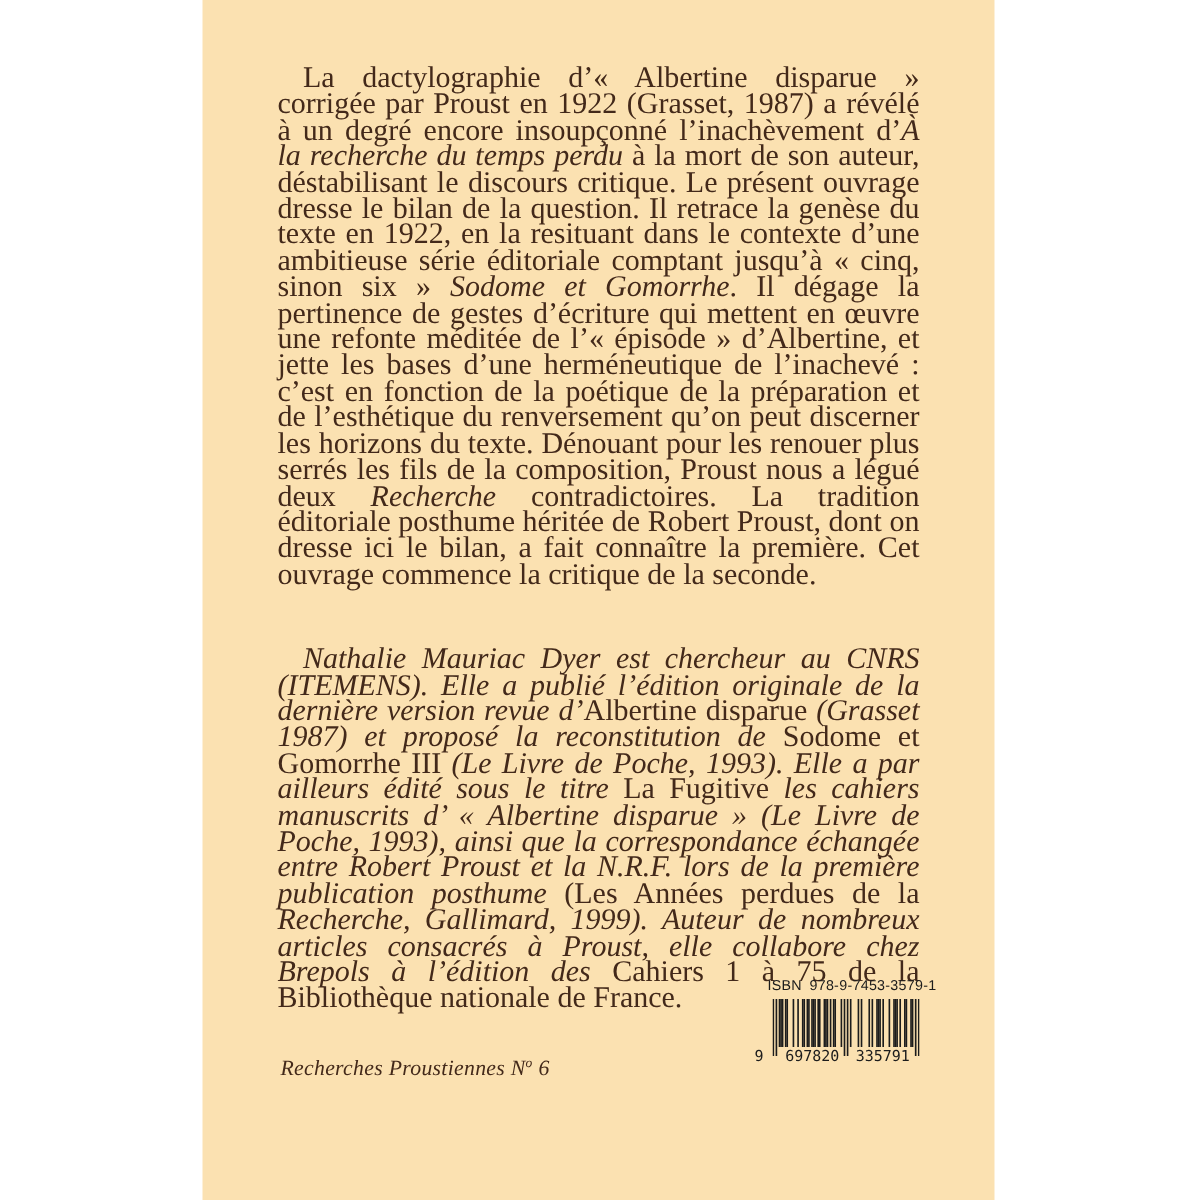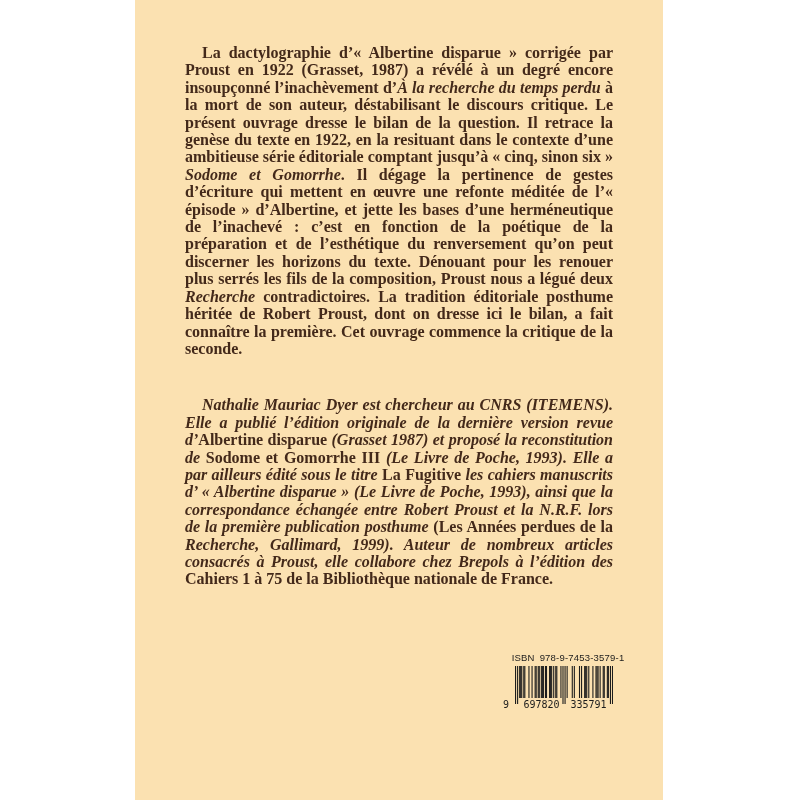--- a/index.html
+++ b/index.html
@@ -18,25 +18,24 @@
   .cover{
     position:absolute;left:135px;top:0;width:528px;height:800px;
     background:var(--cover-bg);
     color:var(--ink);
   }
   .text-block{
     position:absolute;left:50px;top:44px;width:428px;
   }
   .text-block p{
     margin:0;
-    font-size:16px;
+    font-size:20px;
     line-height:17.4px;
     text-align:justify;
     text-indent:17px;
-    font-weight:bold;
   }
   .text-block p.bio{margin-top:39px;}
   .seg-it{font-style:italic;}
   .seg-ro{font-style:normal;}
   .series{
     position:absolute;left:52px;top:703px;
     font-style:italic;font-size:14.5px;letter-spacing:0.2px;
   }
   .series sup{font-size:9px;}
   .barcode-block{
@@ -64,20 +63,21 @@
 </head>
 <body>
 
 <div class="cover">
 
   <div class="text-block">
     <p class="synopsis"><span class="seg-ro">La dactylographie d’« Albertine disparue » corrigée par Proust en 1922 (Grasset, 1987) a révélé à un degré encore insoupçonné l’inachèvement d’</span><span class="seg-it">À la recherche du temps perdu</span><span class="seg-ro"> à la mort de son auteur, déstabilisant le discours critique. Le présent ouvrage dresse le bilan de la question. Il retrace la genèse du texte en 1922, en la resituant dans le contexte d’une ambitieuse série éditoriale comptant jusqu’à « cinq, sinon six » </span><span class="seg-it">Sodome et Gomorrhe</span><span class="seg-ro">. Il dégage la pertinence de gestes d’écriture qui mettent en œuvre une refonte méditée de l’« épisode » d’Albertine, et jette les bases d’une herméneutique de l’inachevé : c’est en fonction de la poétique de la préparation et de l’esthétique du renversement qu’on peut discerner les horizons du texte. Dénouant pour les renouer plus serrés les fils de la composition, Proust nous a légué deux </span><span class="seg-it">Recherche</span><span class="seg-ro"> contradictoires. La tradition éditoriale posthume héritée de Robert Proust, dont on dresse ici le bilan, a fait connaître la première. Cet ouvrage commence la critique de la seconde.</span></p>
     <p class="bio"><span class="seg-it">Nathalie Mauriac Dyer est chercheur au CNRS (ITEMENS). Elle a publié l’édition originale de la dernière version revue d’</span><span class="seg-ro">Albertine disparue</span><span class="seg-it"> (Grasset 1987) et proposé la reconstitution de </span><span class="seg-ro">Sodome et Gomorrhe III</span><span class="seg-it"> (Le Livre de Poche, 1993). Elle a par ailleurs édité sous le titre </span><span class="seg-ro">La Fugitive</span><span class="seg-it"> les cahiers manuscrits d’ « Albertine disparue » (Le Livre de Poche, 1993), ainsi que la correspondance échangée entre Robert Proust et la N.R.F. lors de la première publication posthume </span><span class="seg-ro">(Les Années perdues de la </span><span class="seg-it">Recherche, Gallimard, 1999). Auteur de nombreux articles consacrés à Proust, elle collabore chez Brepols à l’édition des </span><span class="seg-ro">Cahiers 1 à 75 de la Bibliothèque nationale de France.</span></p>
   </div>
 
+  <div class="series"><span>Recherches Proustiennes N</span><sup>o</sup><span> 6</span></div>
 
   <div class="barcode-block">
     <div class="isbn-line">
       <span>ISBN</span>
       <span>978-9-7453-3579-1</span>
     </div>
     <div class="bars">
       <svg id="bars-svg" xmlns="http://www.w3.org/2000/svg" width="98" height="38" viewBox="0 0 98 38">
           <rect x="0.00" y="0" width="1.09" height="38" fill="#1c1c1c"></rect>
           <rect x="2.06" y="0" width="1.09" height="38" fill="#1c1c1c"></rect>

